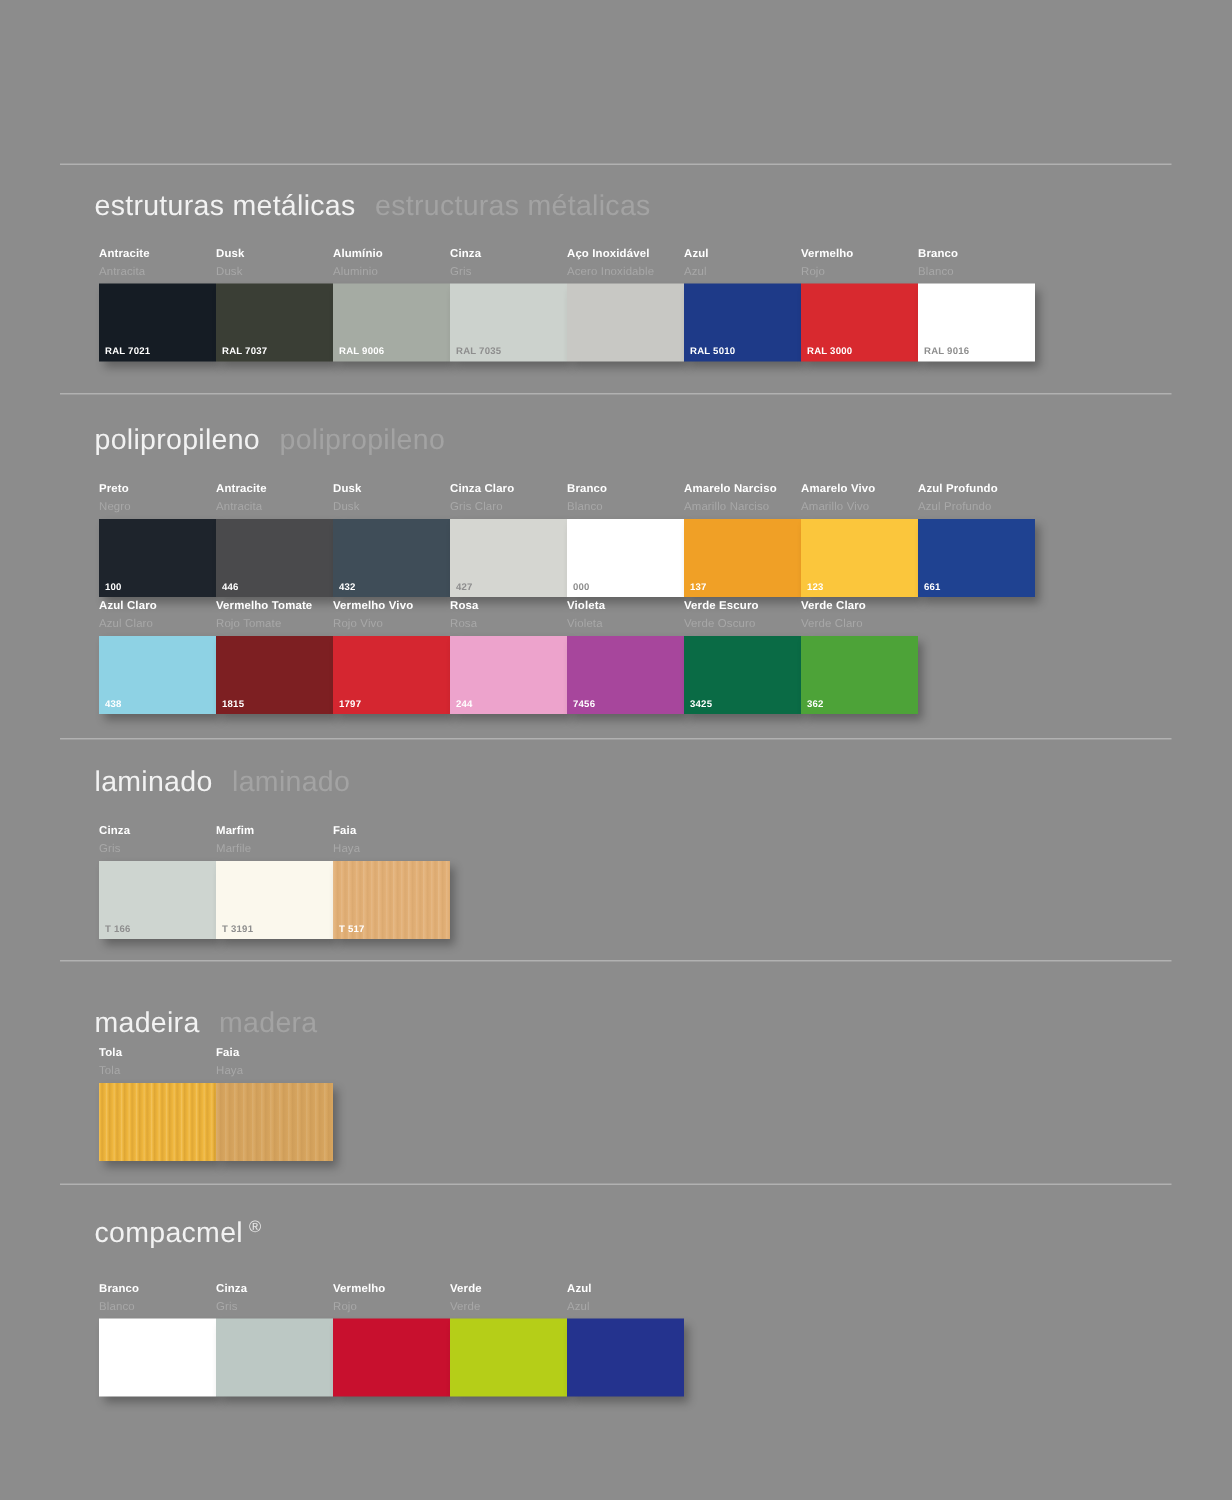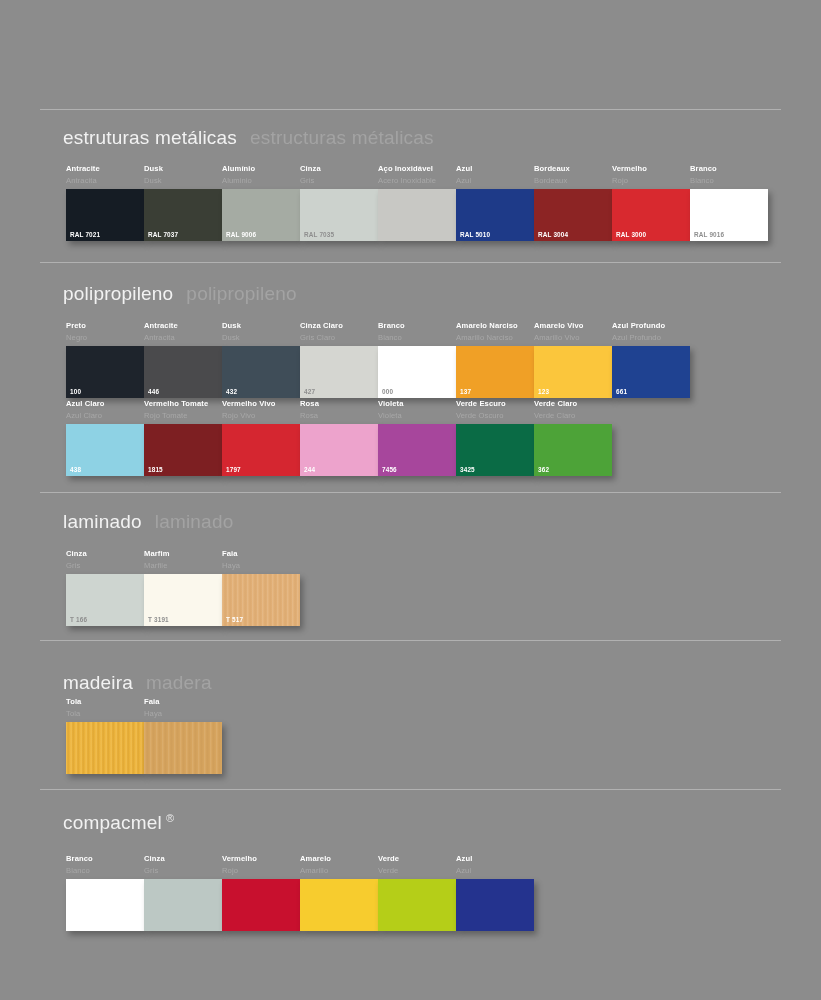--- a/index.html
+++ b/index.html
@@ -187,29 +187,20 @@
           <div class="names">
             <span class="n-pt">Azul</span>
             <span class="n-es">Azul</span>
           </div>
           <div class="chip" style="background: rgb(30, 58, 136);">
             <span class="code light">RAL 5010</span>
           </div>
         </div>
         <div class="sw">
           <div class="names">
-            <span class="n-pt">Bordeaux</span>
-            <span class="n-es">Bordeaux</span>
-          </div>
-          <div class="chip" style="background: rgb(140, 36, 36);">
-            <span class="code light">RAL 3004</span>
-          </div>
-        </div>
-        <div class="sw">
-          <div class="names">
             <span class="n-pt">Vermelho</span>
             <span class="n-es">Rojo</span>
           </div>
           <div class="chip" style="background: rgb(216, 41, 47);">
             <span class="code light">RAL 3000</span>
           </div>
         </div>
         <div class="sw">
           <div class="names">
             <span class="n-pt">Branco</span>
@@ -431,27 +422,20 @@
             <span class="n-es">Gris</span>
           </div>
           <div class="chip" style="background: rgb(188, 200, 196);"></div>
         </div>
         <div class="sw">
           <div class="names">
             <span class="n-pt">Vermelho</span>
             <span class="n-es">Rojo</span>
           </div>
           <div class="chip" style="background: rgb(200, 16, 46);"></div>
-        </div>
-        <div class="sw">
-          <div class="names">
-            <span class="n-pt">Amarelo</span>
-            <span class="n-es">Amarillo</span>
-          </div>
-          <div class="chip" style="background: rgb(247, 204, 46);"></div>
         </div>
         <div class="sw">
           <div class="names">
             <span class="n-pt">Verde</span>
             <span class="n-es">Verde</span>
           </div>
           <div class="chip" style="background: rgb(181, 206, 24);"></div>
         </div>
         <div class="sw">
           <div class="names">

